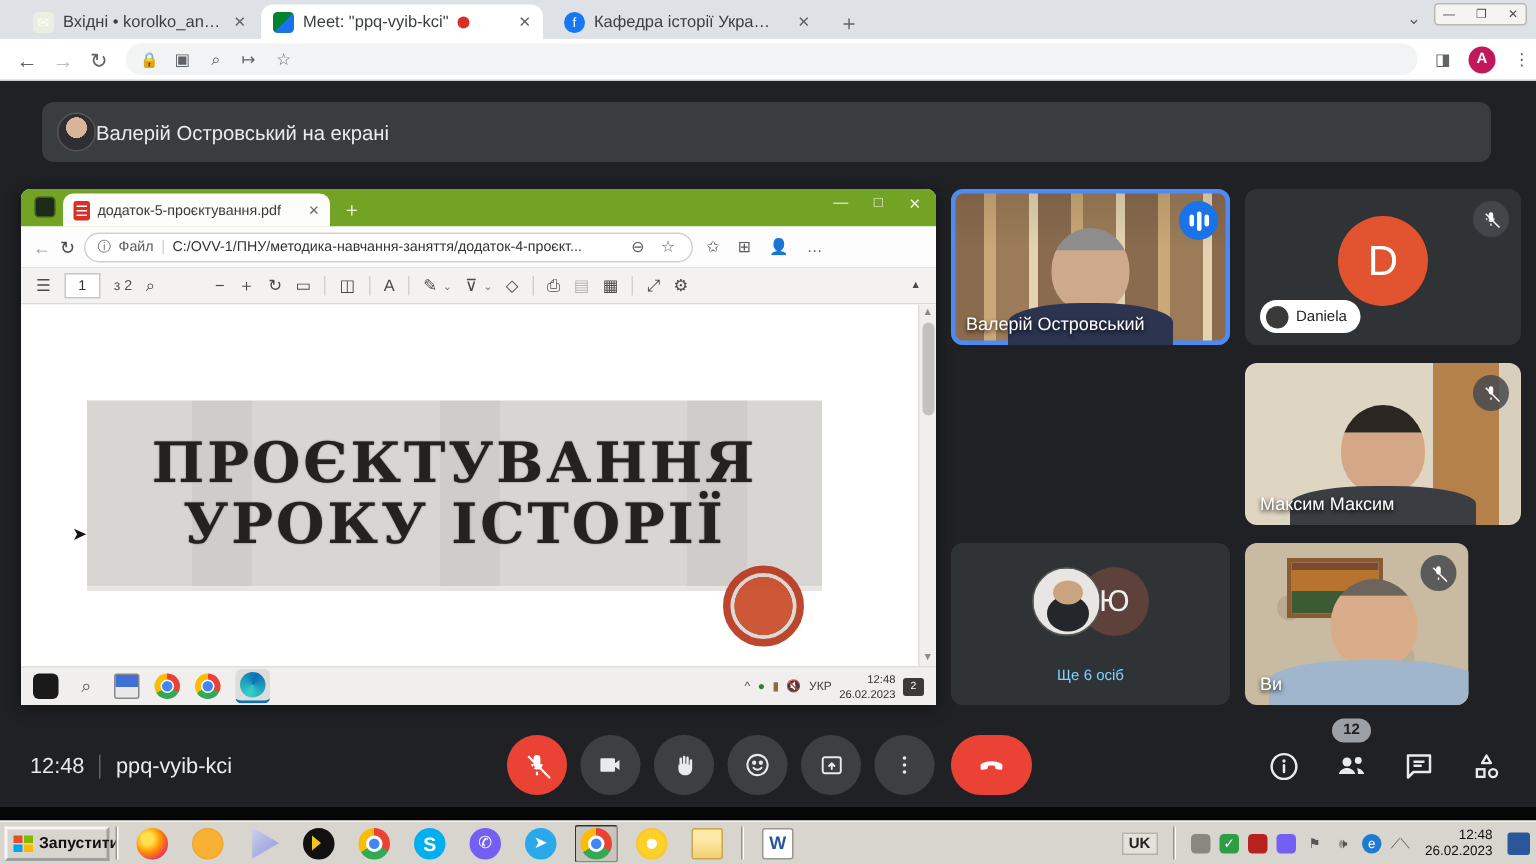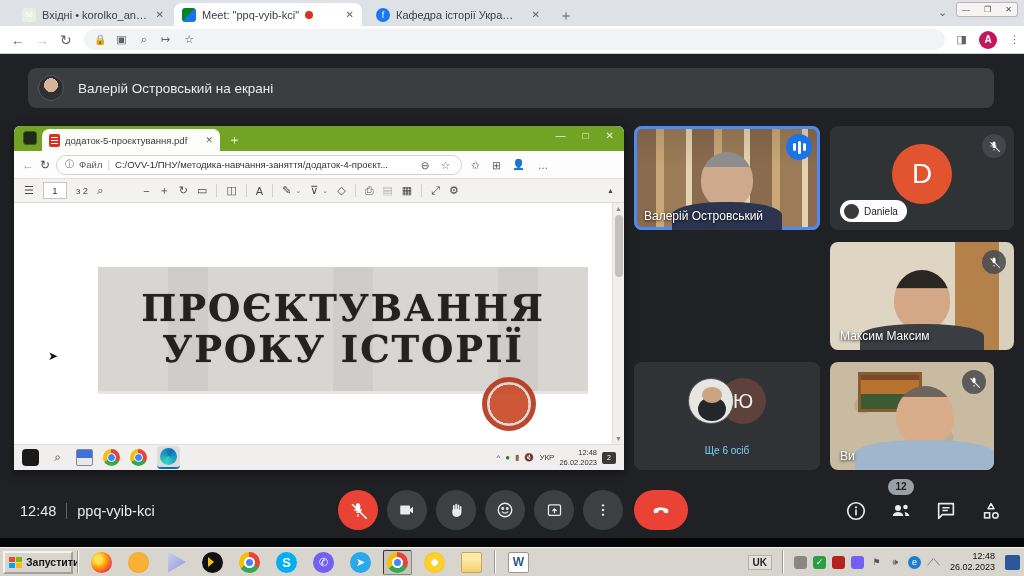--- a/index.html
+++ b/index.html
@@ -24,21 +24,21 @@
   .navbtn { width:24px; text-align:center; font-size:14px; color:#5f6368; }
   .navbtn.disabled { color:#bdc1c6; }
   .omnibox { position:relative; margin-left:6px; width:862px; height:21px; background:#f1f3f4; border-radius:11px; display:flex; align-items:center; padding:0 10px; gap:6px; }
   .omnibox .lock { font-size:10px; color:#5f6368; }
   .omnibox .url { font-size:11.5px; color:#202124; flex:1; }
   .obicon { font-size:11px; color:#5f6368; padding:0 4px; }
   .toolbar-right { display:flex; align-items:center; gap:8px; margin-left:8px; }
   .avatarA { width:18px; height:18px; border-radius:50%; background:#c2185b; color:#fff; font-size:10px; text-align:center; line-height:18px; font-weight:bold; }
 
   
-  .meet-banner { position:absolute; top:68px; left:28px; width:966px; height:40px; background:#3a3d40; border-radius:8px; display:flex; align-items:center; padding:0 10px; gap:14px; }
+  .meet-banner { position:absolute; top:68px; left:28px; width:966px; height:40px; background:#3a3d40; border-radius:8px; display:flex; align-items:center; padding:0 10px; }
   .banner-avatar { width:26px; height:26px; border-radius:50%; background:radial-gradient(circle at 50% 38%, #d7b49a 0 36%, #2e2e33 37%); border:1px solid #555; }
   .meet-banner span { color:#e8eaed; font-size:13.5px; }
 
   
   .share { position:absolute; top:126px; left:14px; width:610px; height:344px; border-radius:6px 6px 0 0; box-shadow:0 2px 10px rgba(0,0,0,.5); background:#fff; }
   .edge-title { position:absolute; top:0; left:0; width:100%; height:25px; background:#73a324; border-radius:6px 6px 0 0; }
   .edge-appicon { position:absolute; top:5px; left:9px; width:14px; height:14px; background:#1c2b1a; border-radius:3px; border:1px solid #3e5a1c; }
   .edge-tab { position:absolute; top:3px; left:28px; width:178px; height:22px; background:#fcfcfb; border-radius:7px 7px 0 0; display:flex; align-items:center; gap:5px; padding:0 7px; }
   .pdfico { width:11px; height:13px; background:#d93025; border-radius:2px; position:relative; flex:0 0 auto; }
   .pdfico:after { content:""; position:absolute; left:2px; top:3px; width:7px; height:1.5px; background:#fff; box-shadow:0 3px 0 #fff, 0 6px 0 #fff; }
@@ -61,21 +61,21 @@
   .ticon { font-size:11px; color:#4a4a4a; }
   .ticon.dim { color:#b9b7b5; }
   .tchev { font-size:7px; color:#777; margin-left:-5px; }
   .tsep { width:1px; height:13px; background:#d4d2d0; }
   .edge-content { position:absolute; top:77px; left:0; width:100%; height:241px; background:#fff; overflow:hidden; }
   .vscroll { position:absolute; top:0; right:0; width:12px; height:241px; background:#f0efee; border-left:1px solid #e2e0de; }
   .vscroll .thumb { position:absolute; top:12px; left:2px; width:8px; height:62px; background:#c4c2c0; border-radius:4px; }
   .vscroll .ar { position:absolute; left:2px; font-size:7px; color:#8a8a8a; }
   .slide-banner { position:absolute; top:64px; left:44px; width:490px; height:124px;
     background:repeating-linear-gradient(90deg,#d8d6d3 0 70px,#cfccc9 70px 110px,#d8d6d3 110px 165px);
-    box-shadow:0 3px 0 #e7e5e2; display:flex; flex-direction:column; align-items:center; justify-content:center;margin-left:40px; }
+    box-shadow:0 3px 0 #e7e5e2; display:flex; flex-direction:column; align-items:center; justify-content:center; }
   .slide-title { font-family:"DejaVu Serif", serif; font-weight:bold; font-size:37px; line-height:1.12; letter-spacing:2px; color:#232220; text-align:center; text-shadow:0 0 1px #4a4a46; }
   .stamp { position:absolute; top:174px; left:468px; width:54px; height:54px; border-radius:50%; border:5px solid #b8381d; background:radial-gradient(circle,#c94a28 0 62%, #d9d7d4 63% 72%, #b8381d 73%); opacity:.92; }
   .cursor { position:absolute; top:146px; left:34px; font-size:12px; color:#111; }
   .edge-taskbar { position:absolute; top:318px; left:0; width:100%; height:26px; background:#f1efed; border-top:1px solid #e0deda; border-radius:0; display:flex; align-items:center; padding:0 8px; gap:10px; }
   .w11ico { width:17px; height:17px; border-radius:4px; flex:0 0 auto; }
   .w11start { background:#1a1a1a; }
   .w11search { background:transparent; color:#555; font-size:12px; line-height:17px; text-align:center; }
   .w11save { background:linear-gradient(180deg,#3f6fd8 55%, #e8e8e8 55%); border:1px solid #888; border-radius:2px; }
   .w11chrome { border-radius:50%; background:conic-gradient(#ea4335 0 33%, #34a853 33% 66%, #fbbc05 66% 100%); position:relative; }
   .w11chrome:after { content:""; position:absolute; inset:4px; background:#4285f4; border:1.5px solid #fff; border-radius:50%; }
@@ -352,21 +352,21 @@
   </div>
 
   <div class="tile" style="left:634px;top:362px;width:186px;height:108px;background:#303336;">
     <div class="ovf-wrap">
       <div class="ovf-a"></div>
       <div class="ovf-b">Ю</div>
     </div>
     <div class="ovf-text">Ще 6 осіб</div>
   </div>
 
-  <div class="tile bg-wall" style="left:830px;top:362px;width:164px;height:108px;padding-left:20px;">
+  <div class="tile bg-wall" style="left:830px;top:362px;width:149px;height:108px;padding-left:20px;">
     <div class="painting"></div>
     <div class="person" style="bottom:0;left:58%;">
       <div class="head" style="width:58px;height:60px;background:linear-gradient(180deg,#6d655c 0 18%,#d9ad8a 19%);"></div>
       <div class="body" style="width:140px;height:30px;background:#9fb6cc;"></div>
     </div>
     <div class="micoff">
       <svg width="12" height="12" viewBox="0 0 24 24" fill="#fff">
           <path d="M12 14a3 3 0 0 0 3-3V6a3 3 0 0 0-6 0v5a3 3 0 0 0 3 3z"></path>
           <path d="M11 18h2v3h-2z"></path>
           <rect x="2" y="11" width="26" height="2" transform="rotate(45 12 12)"></rect>

